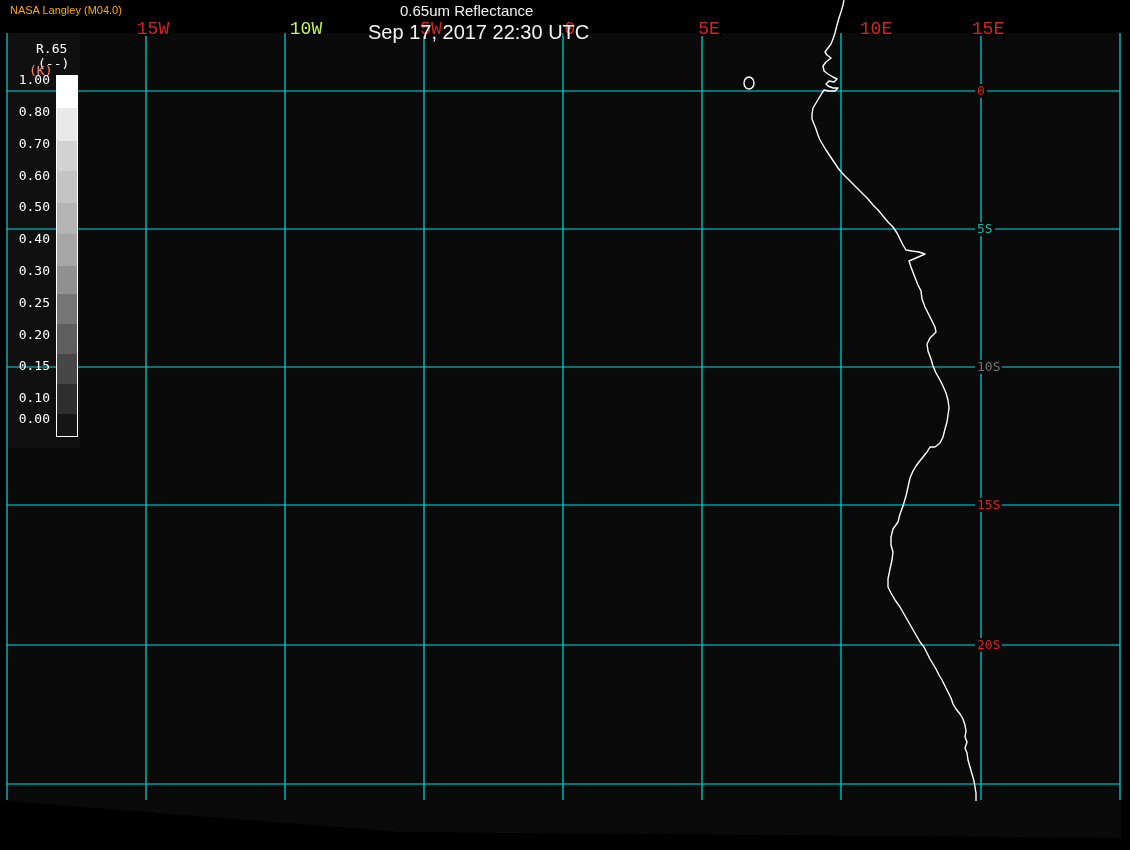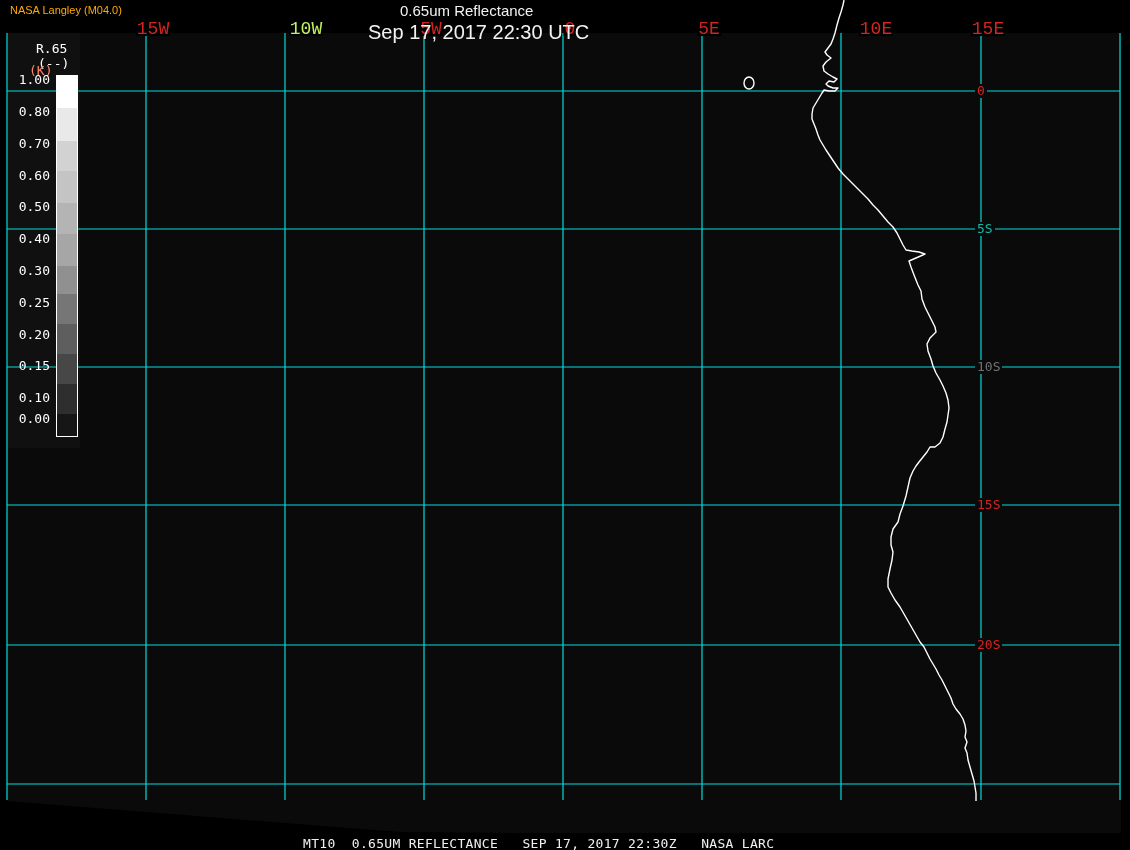--- a/index.html
+++ b/index.html
@@ -76,23 +76,20 @@
 
   <svg id="coast-svg" class="abs layer" width="1130" height="850" viewBox="0 0 1130 850">
       <polyline points="844,0 843,5 841,12 839,18 837,25 835,33 833,39 831,44 828,48 825,52 827,55 831,58 826,62 823,66 824,71 828,74 833,77 837,79 834,82 829,81 826,84 828,86 833,88 838,88 835,91 829,91 824,90 822,93 819,98 816,103 813,108 812,114 812,119 814,124 816,129 818,135 820,140 823,145 826,150 830,156 834,162 838,168 843,174 848,179 853,184 858,189 863,194 868,199 873,205 878,210 883,216 888,222 893,227 897,233 900,239 903,245 906,250 912,251 919,252 925,254 916,258 909,261 911,267 914,275 918,285 921,291 922,299 925,307 928,313 932,321 935,327 936,332 930,338 927,344 928,351 931,359 933,366 936,373 940,380 943,386 946,393 948,400 949,408 948,415 947,422 945,429 943,437 940,443 935,447 930,447 927,452 923,457 919,462 916,466 913,471 910,478 908,487 906,496 903,506 900,514 898,522 893,529 891,537 891,545 893,552 892,560 890,569 888,579 888,587 891,593 895,600 900,607 904,614 908,621 912,628 916,635 920,642 924,647 927,653 930,659 933,664 936,669 939,675 942,680 945,686 948,692 951,698 953,704 956,709 960,714 963,719 965,725 966,731 965,737 967,742 965,748 967,753 968,760 970,767 972,774 974,781 975,787 976,793 976,801" fill="none" stroke="#ffffff" stroke-width="1.4" stroke-linejoin="round"></polyline>
       <ellipse cx="749" cy="83" rx="5" ry="6" fill="none" stroke="#ffffff" stroke-width="1.4"></ellipse>
     </svg>
 
   <div id="credit" class="abs" style="color: rgb(255, 170, 0);">NASA Langley (M04.0)</div>
   <div id="title" class="abs">0.65um Reflectance</div>
   <div id="datetime" class="abs">Sep 17, 2017 22:30 UTC</div>
 
-  <div id="status-bar" class="abs">
-    <div id="status-text">MT10  0.65UM REFLECTANCE   SEP 17, 2017 22:30Z   NASA LARC</div>
-  </div>
 <div class="abs lonlab" style="left: 153px; color: rgb(212, 36, 32);">15W</div>
     <div class="abs lonlab" style="left: 294px; color: #bef264; margin-left: 12px;">10W</div>
     <div class="abs lonlab" style="left: 431px; color: rgb(212, 36, 32);">5W</div>
     <div class="abs lonlab" style="left: 570px; color: rgb(212, 36, 32);">0</div>
     <div class="abs lonlab" style="left: 709px; color: rgb(212, 36, 32);">5E</div>
     <div class="abs lonlab" style="left: 848px; color: rgb(212, 36, 32); margin-left: 28px;">10E</div>
     <div class="abs lonlab" style="left: 988px; color: rgb(212, 36, 32);">15E</div>
     <div class="abs latlab" style="top: 91px; color: rgb(212, 36, 32);">0</div>
     <div class="abs latlab" style="top: 229px; color: #14b8a6;">5S</div>
     <div class="abs latlab" style="top: 367px; color: #737373;">10S</div>

